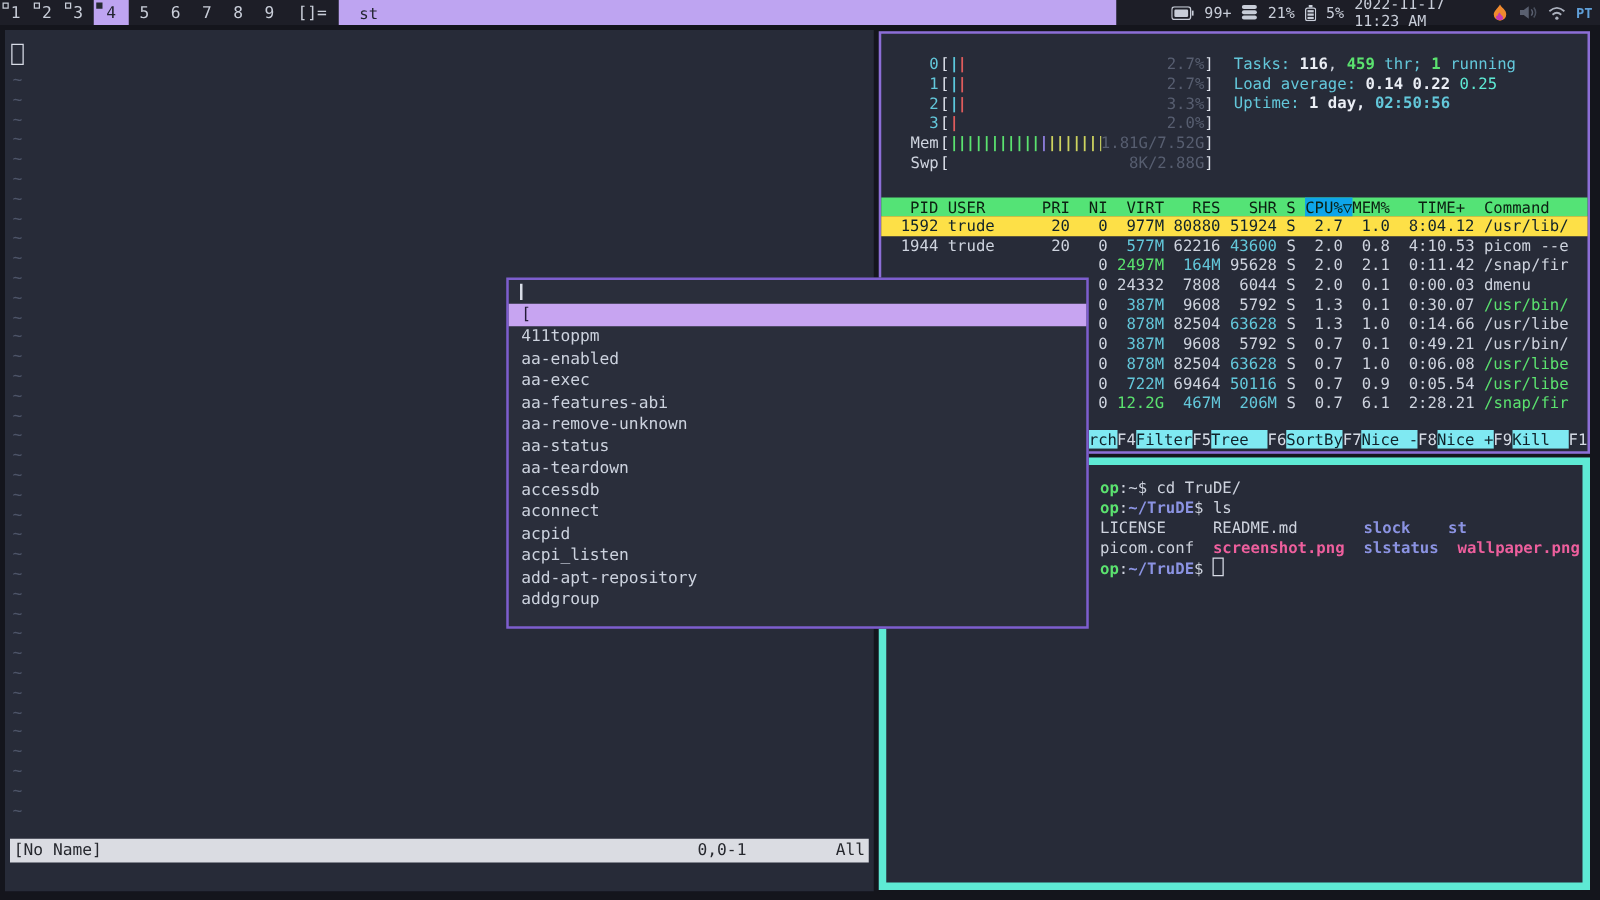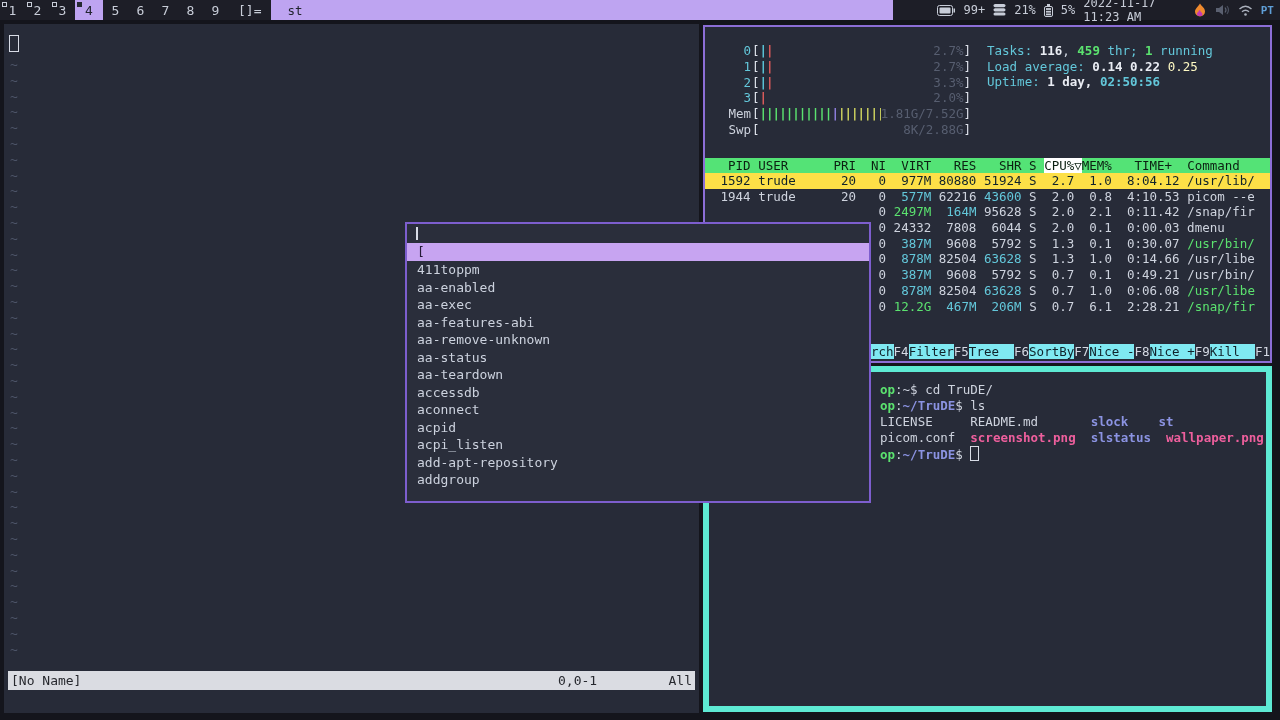--- a/index.html
+++ b/index.html
@@ -45,32 +45,32 @@
   .mbrk{color:#dfe3ec;}
   .mbars{flex:1;overflow:hidden;font-weight:bold;letter-spacing:-1px;}
   .mval{color:#575e70;}
   .b-cyan{color:#5bc8dc;} .b-red{color:#e05c5c;} .b-green{color:#5be26f;} .b-purple{color:#9180e2;} .b-yellow{color:#ced35f;}
   .hinfo{position:absolute;left:282px;top:16px;}
   .hinfo .mrow{height:15.7px;display:block;line-height:15.7px;}
   .ptable{position:absolute;left:0;top:131px;width:100%;}
   .phead{height:15px;background:#54e376;color:#0c2012;}
   .phead pre,.prow pre{padding-left:8px;font-size:12.5px;line-height:15.7px;}
   .phead pre{line-height:15px;}
-  .s-hs{background:#ffffff;}
+  .s-hs{background:#0ea5e9;}
   .prow{height:15.7px;}
   .prow.selected{background:#fde047;color:#10232a;}
   .prow.selected .s-fg,.prow.selected .s-cyan,.prow.selected .s-green{color:#10232a;}
   .fnbar{position:absolute;left:166px;bottom:2px;height:15px;line-height:15px;font-size:12.5px;white-space:pre;overflow:hidden;right:0;margin-top:35px;}
   .s-key{color:#d5dae4;}
   .s-klabel{background:#7fe9f2;color:#10222a;}
 
   
   .s-fg{color:#ced3de;} .s-cyan{color:#63c7da;} .s-cyanb{color:#63c7da;font-weight:bold;}
   .s-green{color:#5be26f;} .s-greenb{color:#5be26f;font-weight:bold;}
-  .s-whiteb{color:#eaedf4;font-weight:bold;} .s-dim{color:#fef9c3;}
+  .s-whiteb{color:#eaedf4;font-weight:bold;} .s-dim{color:#5eead4;}
   .s-blueb{color:#8b93e2;font-weight:bold;} .s-pinkb{color:#ee5f9d;font-weight:bold;}
 
   
   .term{left:703px;top:366px;width:569px;height:346px;border:6px solid #5eead4;font-size:12.5px;color:#ced3de;}
   .tlines{position:absolute;left:171px;top:10px;}
   .tline{height:16px;line-height:16px;white-space:pre;}
   .term-cursor{display:inline-block;width:7px;height:13px;border:1px solid #d8dce6;vertical-align:-2px;}
 
   
   .dmenu{left:405px;top:222px;width:466px;height:281px;border:2px solid #7d5ece;background:#2a2e3b;z-index:50;
@@ -295,20 +295,23 @@
           <div class="prow">
             <pre><span class="s-fg">                      0  </span><span class="s-cyan">878M</span><span class="s-fg"> 82504 </span><span class="s-cyan">63628</span><span class="s-fg"> S  1.3  1.0  0:14.66 /usr/libe</span></pre>
           </div>
           <div class="prow">
             <pre><span class="s-fg">                      0  </span><span class="s-cyan">387M</span><span class="s-fg">  9608  5792 S  0.7  0.1  0:49.21 /usr/bin/</span></pre>
           </div>
           <div class="prow">
             <pre><span class="s-fg">                      0  </span><span class="s-cyan">878M</span><span class="s-fg"> 82504 </span><span class="s-cyan">63628</span><span class="s-fg"> S  0.7  1.0  0:06.08 </span><span class="s-green">/usr/libe</span></pre>
           </div>
           <div class="prow">
+            <pre><span class="s-fg">                      0  </span><span class="s-cyan">722M</span><span class="s-fg"> 69464 </span><span class="s-cyan">50116</span><span class="s-fg"> S  0.7  0.9  0:05.54 </span><span class="s-green">/usr/libe</span></pre>
+          </div>
+          <div class="prow">
             <pre><span class="s-fg">                      0 </span><span class="s-green">12.2G</span><span class="s-fg">  </span><span class="s-cyan">467M</span><span class="s-fg">  </span><span class="s-cyan">206M</span><span class="s-fg"> S  0.7  6.1  2:28.21 </span><span class="s-green">/snap/fir</span></pre>
           </div>
         </div>
     </div>
     <div class="fnbar" id="fnbar"><span class="s-klabel">rch</span><span class="s-key">F4</span><span class="s-klabel">Filter</span><span class="s-key">F5</span><span class="s-klabel">Tree  </span><span class="s-key">F6</span><span class="s-klabel">SortBy</span><span class="s-key">F7</span><span class="s-klabel">Nice -</span><span class="s-key">F8</span><span class="s-klabel">Nice +</span><span class="s-key">F9</span><span class="s-klabel">Kill  </span><span class="s-key">F1</span></div>
   </div>
 
   <div class="win term">
     <div class="tlines" id="tlines">
         <div class="tline"><span class="s-greenb">op</span><span class="s-fg">:~$ </span><span class="s-fg">cd TruDE/</span></div>

